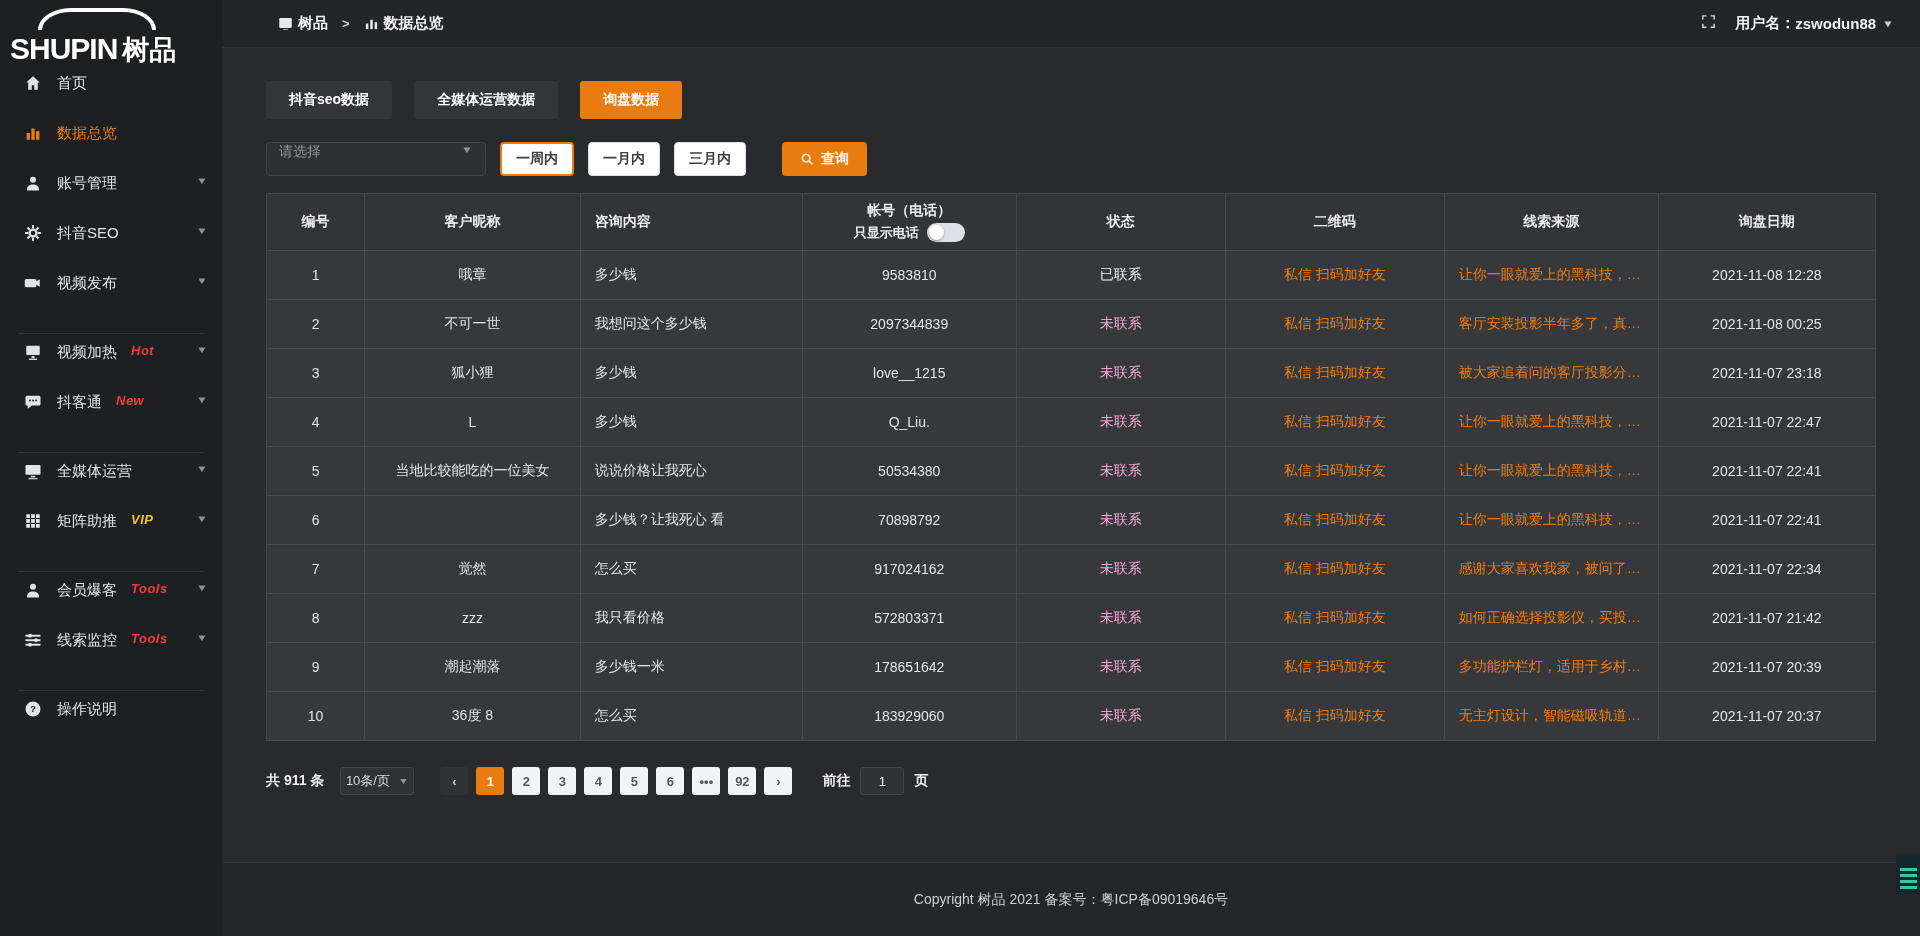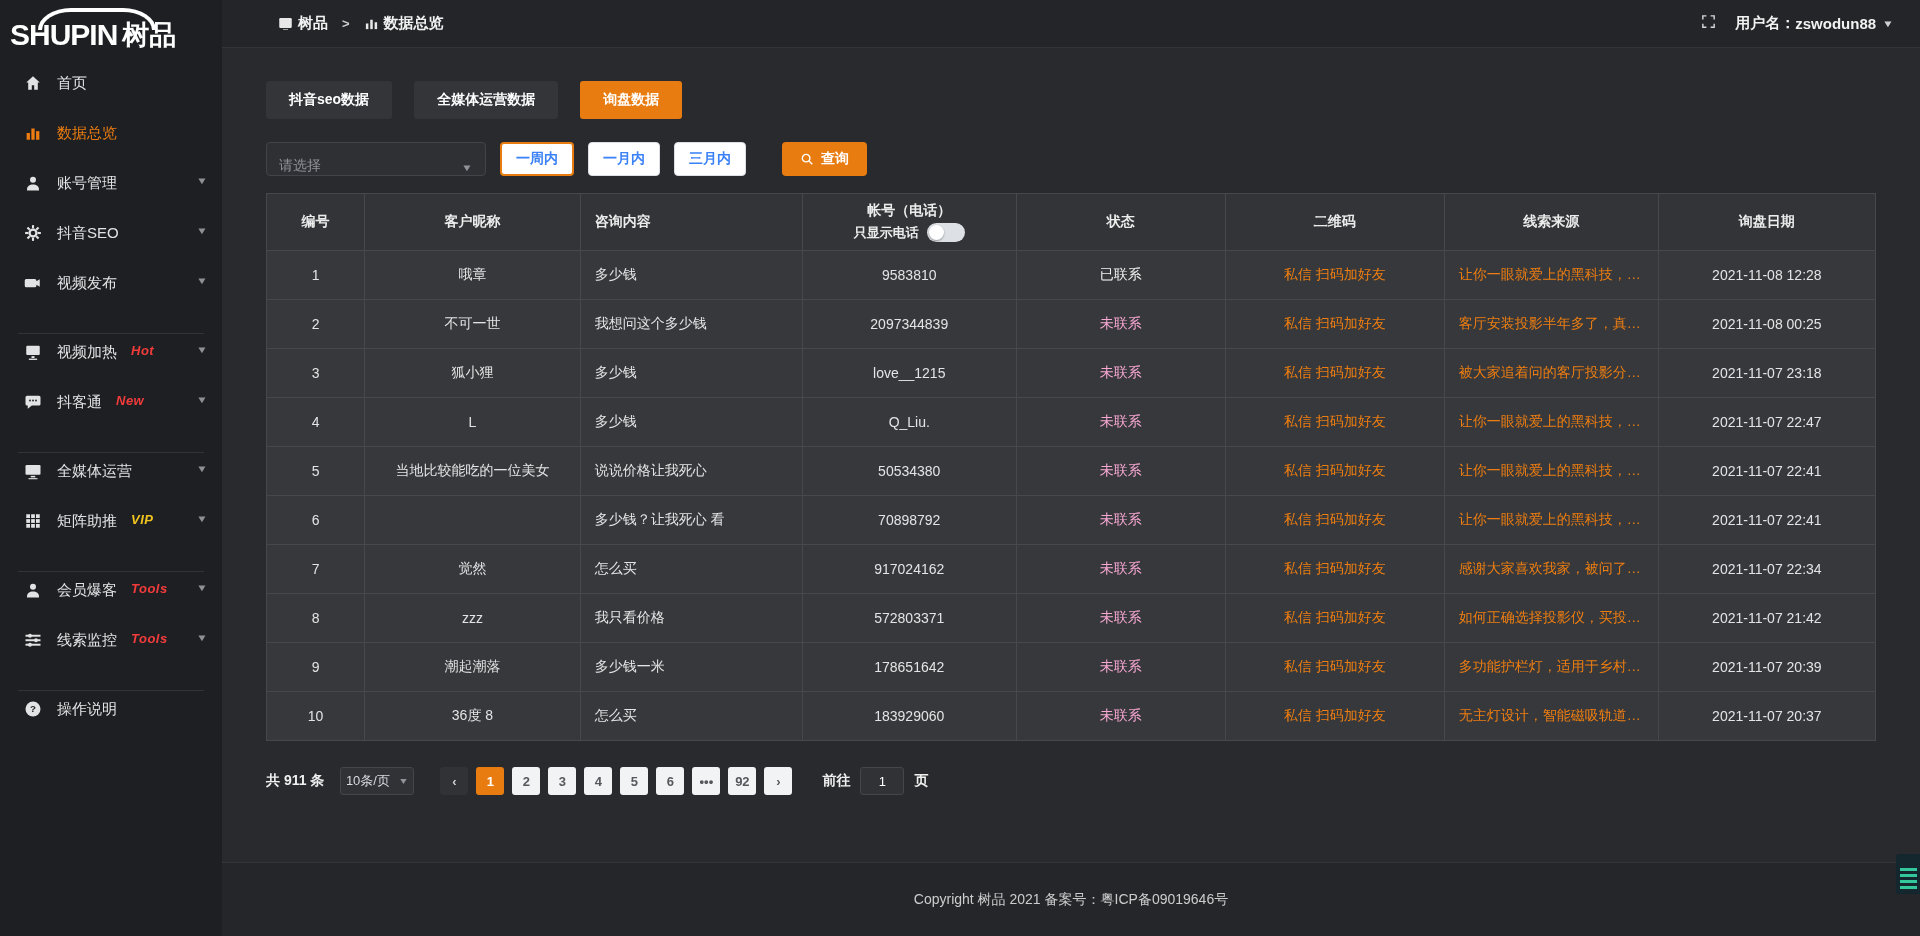--- a/index.html
+++ b/index.html
@@ -2,21 +2,21 @@
 <html><head>
 <meta charset="utf-8">
 <style>
   * { margin:0; padding:0; box-sizing:border-box; }
   html,body { width:1920px; height:936px; overflow:hidden; }
   body { font-family:"Liberation Sans","DejaVu Sans",sans-serif; background:#292a2d; color:#e6e6e6; }
   .app { display:flex; width:1920px; height:936px; position:relative; }
 
   
   .sidebar { width:222px; flex:0 0 222px; background:#1d1f22; height:100%; padding-top:6px; }
-  .logo { position:relative; height:58px; padding-left:10px; display:flex; align-items:center; }
+  .logo { position:relative; height:58px; padding-left:10px; display:flex; align-items:flex-end; }
   .logo-arc { position:absolute; top:2px; left:38px; width:118px; height:22px;
               border:4px solid #fff; border-bottom:none; border-radius:60px 60px 0 0/40px 40px 0 0; }
   .logo-en { font-size:30px; font-weight:900; color:#fff; letter-spacing:-1px; line-height:1; }
   .logo-cn { font-size:27px; font-weight:900; color:#fff; margin-left:5px; line-height:1; }
   .menu { margin-top:10px; }
   .menu-item { height:50px; display:flex; align-items:flex-start; padding:0 14px 0 24px; cursor:pointer;
                color:#e2e3e4; font-size:15px; position:relative; }
   .menu-item .mi-icon { width:18px; height:18px; margin-right:15px; flex:0 0 18px; display:inline-flex; }
   .menu-item .mi-icon svg { width:18px; height:18px; fill:currentColor; }
   .menu-item.active { color:#ed7d11; }
@@ -41,23 +41,23 @@
 
   
   .tabs { display:flex; gap:22px; }
   .tab { height:38px; padding:0 23px; display:flex; align-items:center; border-radius:3px;
          background:#333539; color:#fff; font-size:14px; font-weight:600; cursor:pointer; }
   .tab.active { background:#e87c10; }
 
   
   .filters { display:flex; align-items:center; margin-top:23px; gap:14px; }
   .select { width:220px; height:34px; background:#2e3034; border:1px solid #414448; border-radius:4px;
-            display:flex; align-items:flex-end; padding:0 12px; color:#8f9296; font-size:14px; cursor:pointer; }
+            display:flex; align-items:flex-start; padding:0 12px; color:#8f9296; font-size:14px; cursor:pointer; }
   .select .sel-chevron { margin-left:auto; color:#8f9296; font-size:12px; transform:scaleY(.8); }
-  .range-btn { height:34px; padding:0 14px; background:#fff; color:#3b82f6; font-size:14px; font-weight:600;
+  .range-btn { height:34px; padding:0 14px; background:#fff; color:#404040; font-size:14px; font-weight:600;
                border:1px solid #dcdfe6; border-radius:4px; display:flex; align-items:center; cursor:pointer; }
   .range-btn.active { border:2px solid #e87c10; }
   .search-btn { height:34px; padding:0 18px; margin-left:22px; background:#e87c10; color:#fff; font-size:14px;
                 font-weight:600; border:none; border-radius:4px; display:flex; align-items:center; gap:7px; cursor:pointer; }
   .search-btn svg { width:14px; height:14px; fill:none; stroke:#fff; stroke-width:2.4; }
 
   
   .grid-table { width:100%; margin-top:17px; border-collapse:collapse; table-layout:fixed;
                 background:#36383b; font-size:14px; }
   .grid-table th, .grid-table td { border:1px solid #46484c; text-align:center; color:#e3e4e5;

